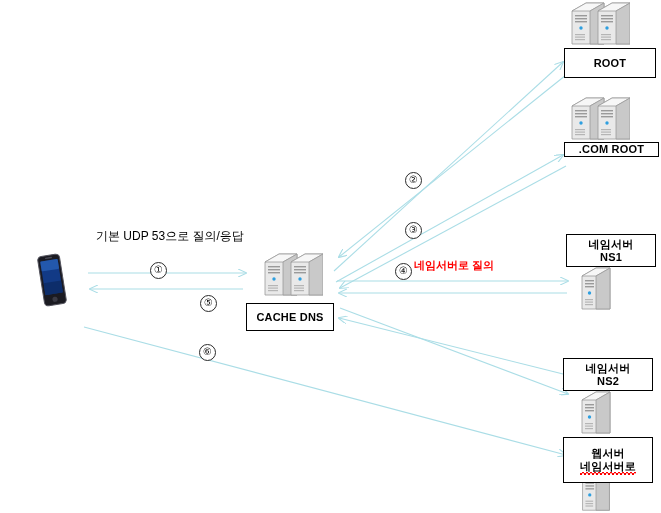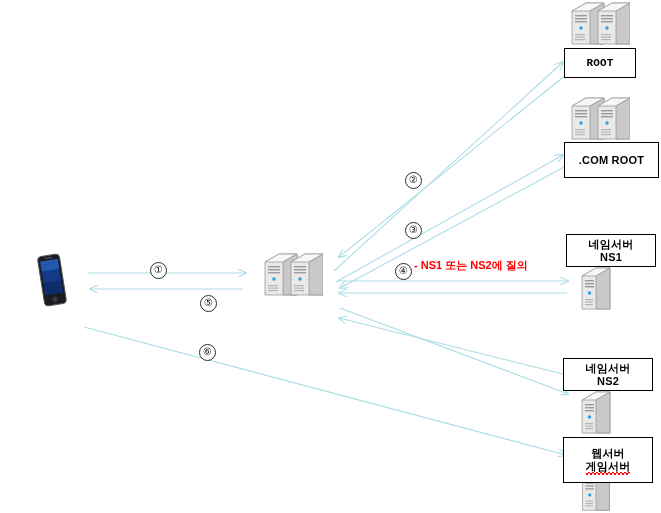--- a/index.html
+++ b/index.html
@@ -134,23 +134,24 @@
       <line x1="337" y1="281" x2="568" y2="281"></line>
       <line x1="567" y1="293" x2="339" y2="293"></line>
 
       <line x1="340" y1="308" x2="568" y2="394"></line>
       <line x1="567" y1="375" x2="339" y2="318"></line>
 
       <line x1="84" y1="327" x2="566" y2="455"></line>
     </g>
   </svg>
 
+  <div class="caption" style="left:96px; top:228px;">기본 UDP 53으로 질의/응답</div>
 
   <div class="red-note" style="left:414px; top:258px;">
-    <span class="ln">- NS1 또는 NS2에 질의</span>
+    <span class="ln">네임서버로 질의</span>
   </div>
 
   <div class="step" style="left:150px; top:262px;">①</div>
   <div class="step" style="left:405px; top:172px;">②</div>
   <div class="step" style="left:405px; top:222px;">③</div>
   <div class="step" style="left:395px; top:263px;">④</div>
   <div class="step" style="left:200px; top:295px;">⑤</div>
   <div class="step" style="left:199px; top:344px;">⑥</div>
 
   <div class="phone-wrap" style="left:34px; top:252px;">
@@ -187,20 +188,23 @@
         <rect x="9" y="15" width="12" height="1.4" fill="#9a9a9a"></rect>
         <rect x="9" y="18" width="12" height="1.4" fill="#9a9a9a"></rect>
         <rect x="9" y="21" width="12" height="1.4" fill="#9a9a9a"></rect>
         <circle cx="15" cy="28" r="1.7" fill="#2e9fe0"></circle>
         <rect x="9" y="34" width="10" height="1.2" fill="#b5b5b5"></rect>
         <rect x="9" y="36.5" width="10" height="1.2" fill="#b5b5b5"></rect>
         <rect x="9" y="39" width="10" height="1.2" fill="#b5b5b5"></rect>
       </g>
     </svg>
   </div>
+  <div class="node-box" style="left:246px; top:303px; width:88px; height:28px;">
+    <span class="ln">CACHE DNS</span>
+  </div>
 
   <div class="icon-wrap" style="left:566px; top:0px;">
     <svg width="64" height="50" viewBox="0 0 64 50">
       <g>
         <polygon points="6,11 20,3 38,3 38,44 6,44" fill="#e9e9e9" stroke="#9b9b9b" stroke-width="0.8"></polygon>
         <polygon points="6,11 20,3 38,3 24,11" fill="#f7f7f7" stroke="#9b9b9b" stroke-width="0.8"></polygon>
         <polygon points="24,11 38,3 38,44 24,44" fill="#c9c9c9" stroke="#9b9b9b" stroke-width="0.8"></polygon>
         <rect x="9" y="15" width="12" height="1.4" fill="#9a9a9a"></rect>
         <rect x="9" y="18" width="12" height="1.4" fill="#9a9a9a"></rect>
         <rect x="9" y="21" width="12" height="1.4" fill="#9a9a9a"></rect>
@@ -216,21 +220,21 @@
         <rect x="9" y="15" width="12" height="1.4" fill="#9a9a9a"></rect>
         <rect x="9" y="18" width="12" height="1.4" fill="#9a9a9a"></rect>
         <rect x="9" y="21" width="12" height="1.4" fill="#9a9a9a"></rect>
         <circle cx="15" cy="28" r="1.7" fill="#2e9fe0"></circle>
         <rect x="9" y="34" width="10" height="1.2" fill="#b5b5b5"></rect>
         <rect x="9" y="36.5" width="10" height="1.2" fill="#b5b5b5"></rect>
         <rect x="9" y="39" width="10" height="1.2" fill="#b5b5b5"></rect>
       </g>
     </svg>
   </div>
-  <div class="node-box" style="left:564px; top:48px; width:72px; height:30px;font-family:Liberation Mono, monospace;">
+  <div class="node-box" style="left:564px; top:48px; width:92px; height:30px;">
     <span class="ln">ROOT</span>
   </div>
 
   <div class="icon-wrap" style="left:566px; top:95px;">
     <svg width="64" height="50" viewBox="0 0 64 50">
       <g>
         <polygon points="6,11 20,3 38,3 38,44 6,44" fill="#e9e9e9" stroke="#9b9b9b" stroke-width="0.8"></polygon>
         <polygon points="6,11 20,3 38,3 24,11" fill="#f7f7f7" stroke="#9b9b9b" stroke-width="0.8"></polygon>
         <polygon points="24,11 38,3 38,44 24,44" fill="#c9c9c9" stroke="#9b9b9b" stroke-width="0.8"></polygon>
         <rect x="9" y="15" width="12" height="1.4" fill="#9a9a9a"></rect>
@@ -248,21 +252,21 @@
         <rect x="9" y="15" width="12" height="1.4" fill="#9a9a9a"></rect>
         <rect x="9" y="18" width="12" height="1.4" fill="#9a9a9a"></rect>
         <rect x="9" y="21" width="12" height="1.4" fill="#9a9a9a"></rect>
         <circle cx="15" cy="28" r="1.7" fill="#2e9fe0"></circle>
         <rect x="9" y="34" width="10" height="1.2" fill="#b5b5b5"></rect>
         <rect x="9" y="36.5" width="10" height="1.2" fill="#b5b5b5"></rect>
         <rect x="9" y="39" width="10" height="1.2" fill="#b5b5b5"></rect>
       </g>
     </svg>
   </div>
-  <div class="node-box" style="left:564px; top:142px; width:95px; height:36px;">
+  <div class="node-box" style="left:564px; top:142px; width:95px; height:15px;">
     <span class="ln">.COM ROOT</span>
   </div>
 
   <div class="node-box" style="left:566px; top:234px; width:90px; height:33px;">
     <span class="ln">네임서버</span>
     <span class="ln">NS1</span>
   </div>
   <div class="icon-wrap" style="left:576px; top:265px;">
     <svg width="40" height="50" viewBox="0 0 40 50">
       <polygon points="6,11 20,3 34,3 34,44 6,44" fill="#e9e9e9" stroke="#9b9b9b" stroke-width="0.8"></polygon>
@@ -292,21 +296,21 @@
       <rect x="9" y="21" width="9" height="1.4" fill="#9a9a9a"></rect>
       <circle cx="13.5" cy="28" r="1.7" fill="#2e9fe0"></circle>
       <rect x="9" y="34" width="8" height="1.2" fill="#b5b5b5"></rect>
       <rect x="9" y="36.5" width="8" height="1.2" fill="#b5b5b5"></rect>
       <rect x="9" y="39" width="8" height="1.2" fill="#b5b5b5"></rect>
     </svg>
   </div>
 
   <div class="node-box" style="left:563px; top:437px; width:90px; height:46px;">
     <span class="ln">웹서버</span>
-    <span class="ln squiggle">게임서버</span>
+    <span class="ln squiggle">네임서버로</span>
   </div>
   <div class="icon-wrap" style="left:576px; top:468px;">
     <svg width="40" height="48" viewBox="0 0 40 50">
       <polygon points="6,11 20,3 34,3 34,44 6,44" fill="#e9e9e9" stroke="#9b9b9b" stroke-width="0.8"></polygon>
       <polygon points="6,11 20,3 34,3 20,11" fill="#f7f7f7" stroke="#9b9b9b" stroke-width="0.8"></polygon>
       <polygon points="20,11 34,3 34,44 20,44" fill="#c9c9c9" stroke="#9b9b9b" stroke-width="0.8"></polygon>
       <rect x="9" y="15" width="9" height="1.4" fill="#9a9a9a"></rect>
       <rect x="9" y="18" width="9" height="1.4" fill="#9a9a9a"></rect>
       <rect x="9" y="21" width="9" height="1.4" fill="#9a9a9a"></rect>
       <circle cx="13.5" cy="28" r="1.7" fill="#2e9fe0"></circle>

